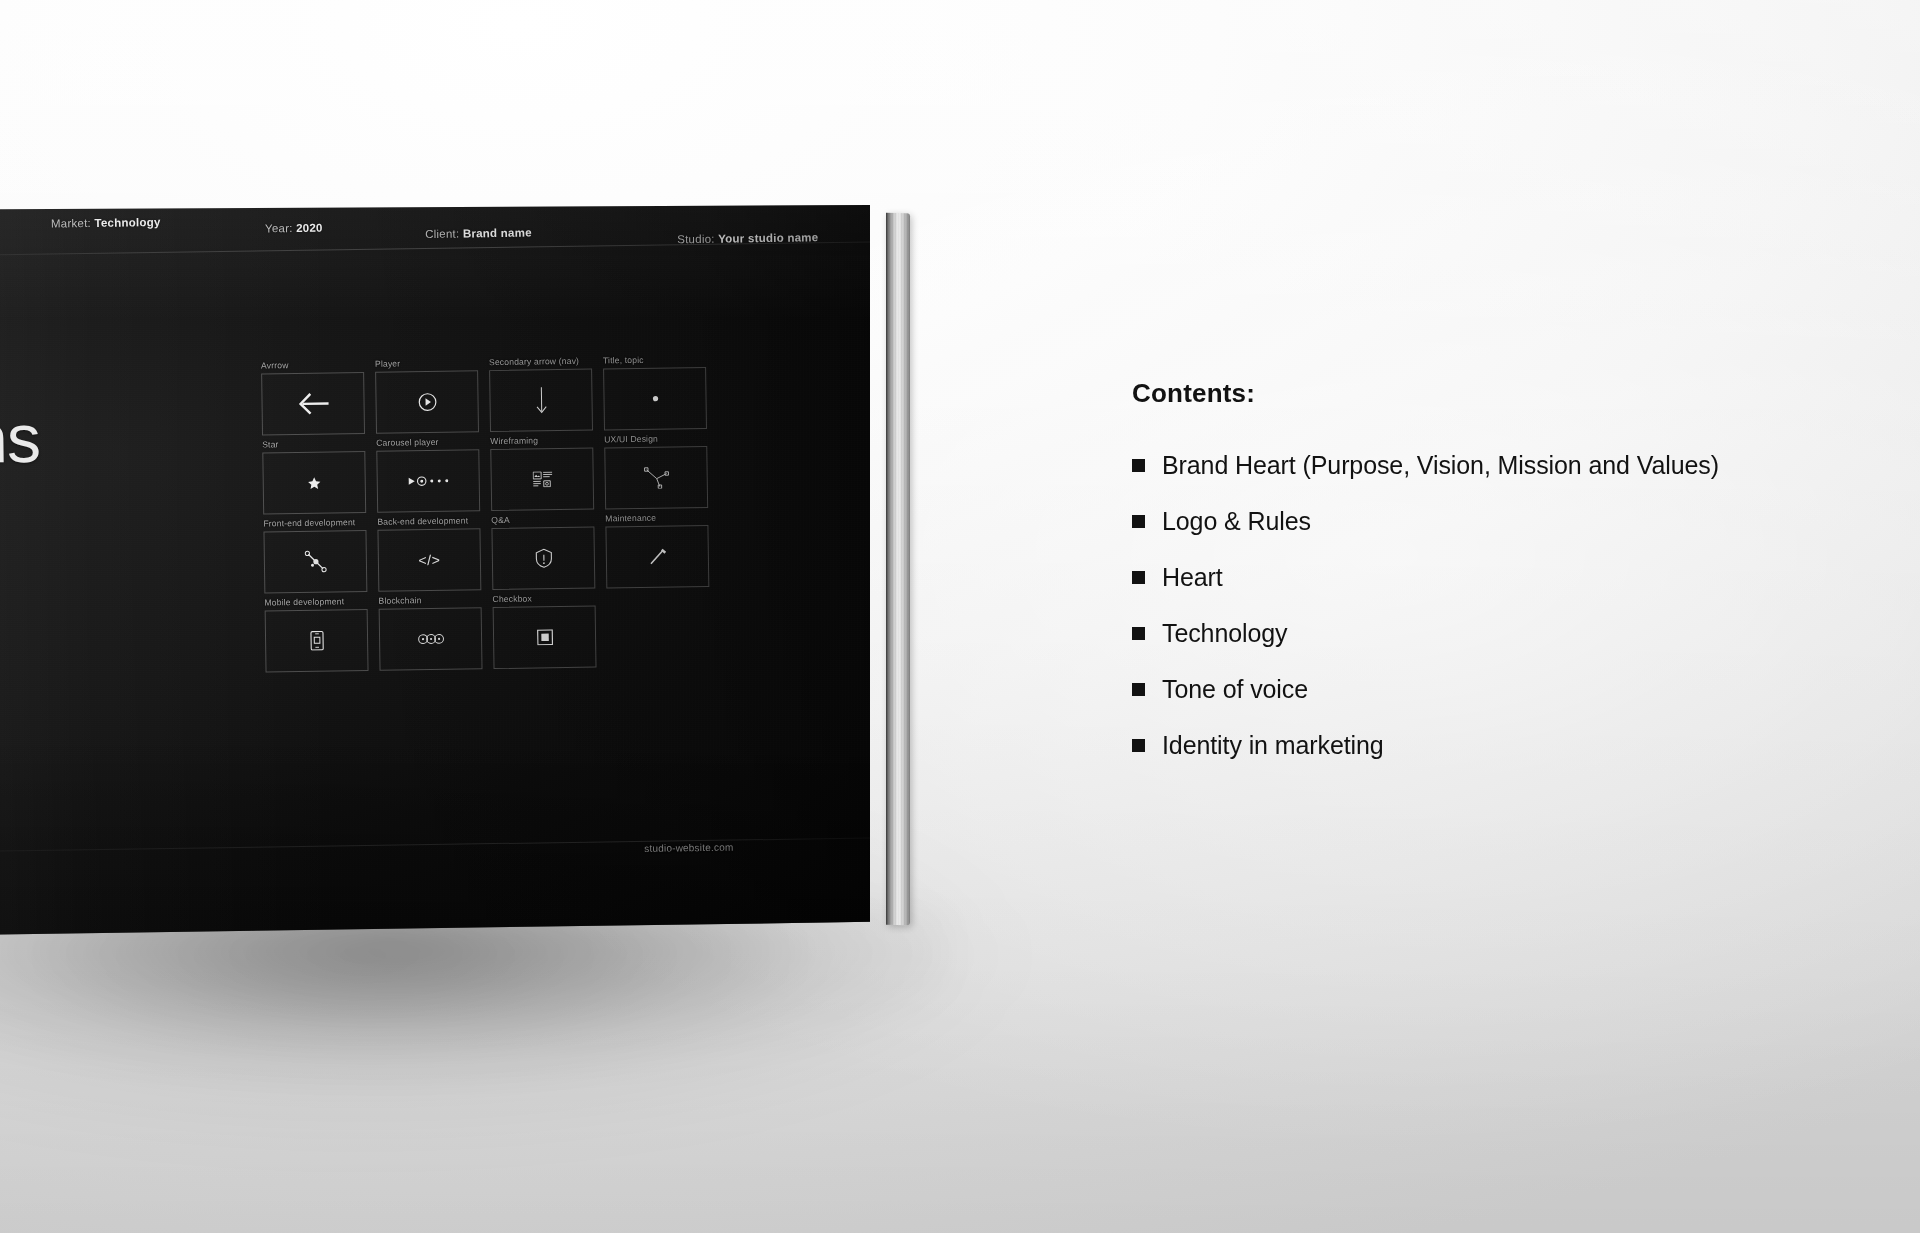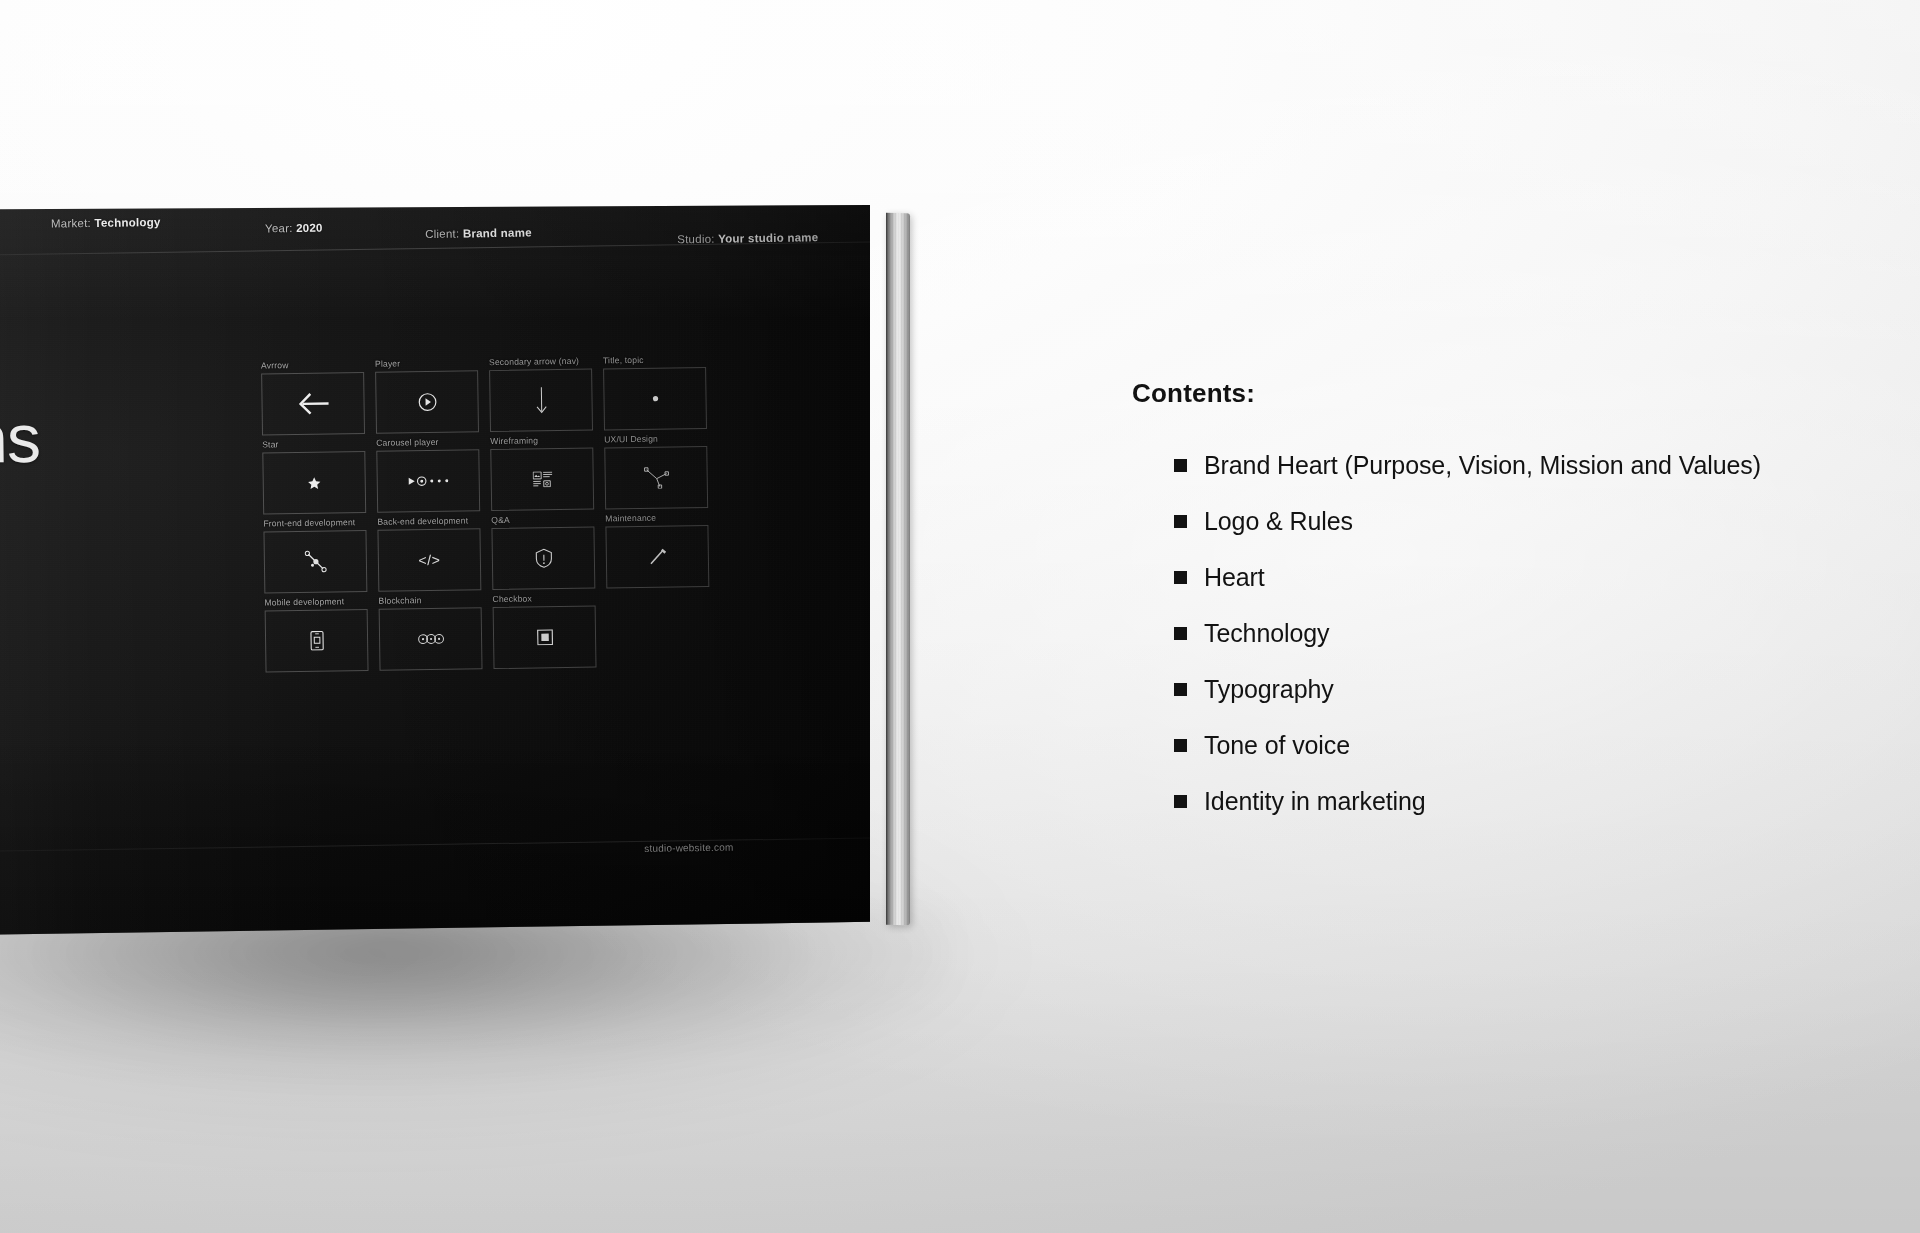--- a/index.html
+++ b/index.html
@@ -221,21 +221,20 @@
   #contents-title {
     font-size: 26px;
     font-weight: 700;
     letter-spacing: 0.2px;
     margin: 0 0 42px 0;
   }
   .toc-item {
     display: flex;
     align-items: center;
     margin-bottom: 27px;
-    margin-left: 42px;
   }
   .toc-bullet {
     width: 13px;
     height: 13px;
     background: #121212;
     margin-right: 17px;
     flex: 0 0 auto;
   }
   .toc-label {
     font-size: 25px;
@@ -522,24 +521,20 @@
     <div class="toc-item">
       <span class="toc-bullet"></span>
       <span class="toc-label">Heart</span>
     </div>
 
     <div class="toc-item">
       <span class="toc-bullet"></span>
       <span class="toc-label">Technology</span>
     </div>
 
-    <div class="toc-item">
-      <span class="toc-bullet"></span>
-      <span class="toc-label">Typography</span>
-    </div>
 
     <div class="toc-item">
       <span class="toc-bullet"></span>
       <span class="toc-label">Tone of voice</span>
     </div>
 
     <div class="toc-item">
       <span class="toc-bullet"></span>
       <span class="toc-label">Identity in marketing</span>
     </div>

